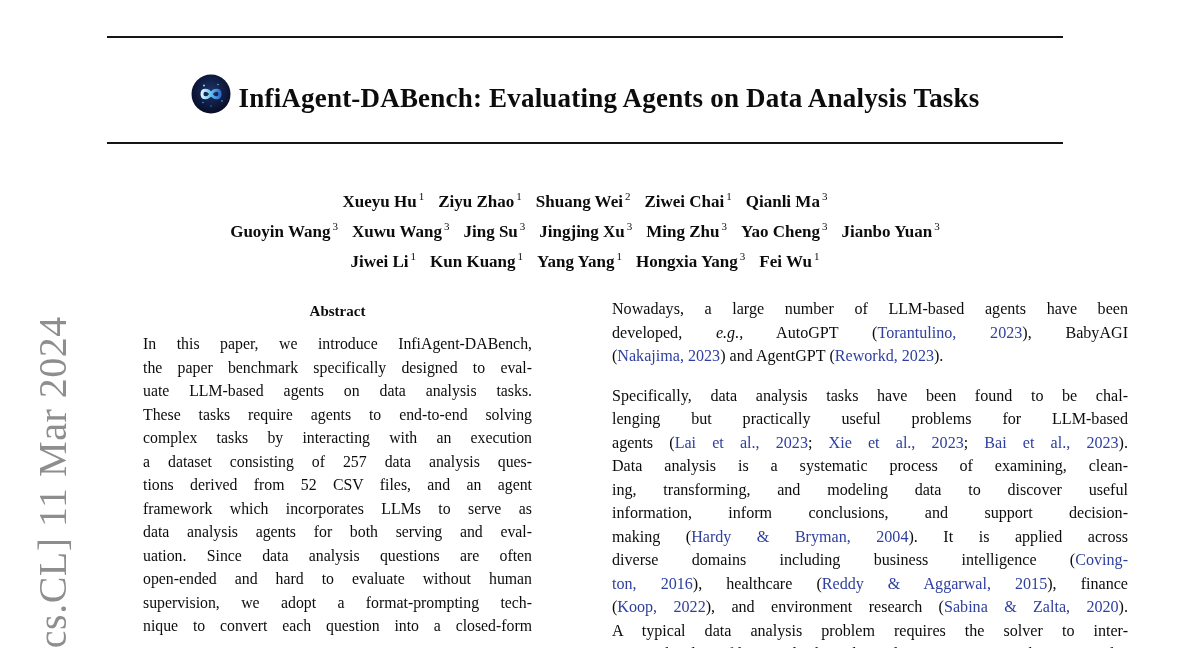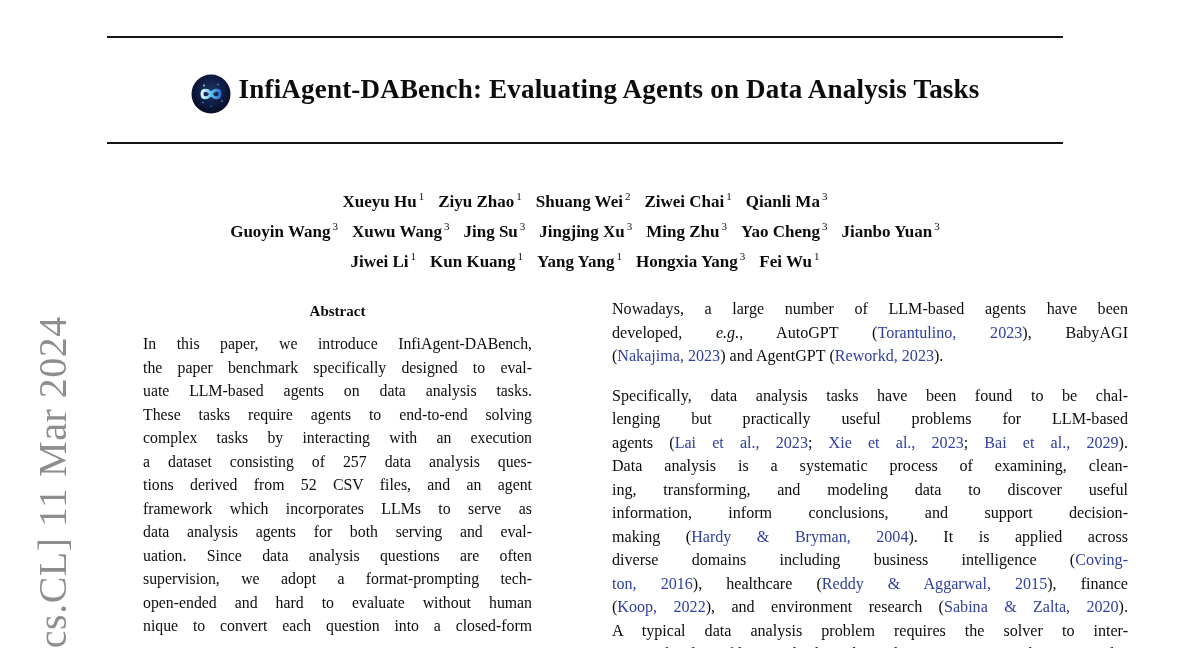--- a/index.html
+++ b/index.html
@@ -10,21 +10,21 @@
   body{
     width:1200px;height:648px;position:relative;overflow:hidden;background:#ffffff;
     color:var(--text);font-family:"Liberation Serif","DejaVu Serif",serif;
   }
   .rule{position:absolute;left:107px;width:956px;height:2px;background:var(--rule);}
   #rule-top{top:36px;}
   #rule-bottom{top:142px;}
 
   .title-row{
     position:absolute;left:107px;top:74px;width:956px;
-    display:flex;align-items:flex-start;justify-content:center;gap:8px;
+    display:flex;align-items:flex-end;justify-content:center;gap:8px;
   }
   .logo{width:40px;height:40px;flex:0 0 auto;}
   h1.paper-title{
     font-size:27px;font-weight:bold;margin:0;white-space:nowrap;letter-spacing:.2px;
   }
 
   .authors{
     position:absolute;left:107px;top:184px;width:956px;text-align:center;
     font-weight:bold;font-size:17px;line-height:24.4px;
   }
@@ -101,36 +101,36 @@
       <div class="tline"><span>In this paper, we introduce </span><span class="sb">InfiAgent-DABench</span><span>,</span></div>
       <div class="tline"><span>the paper benchmark specifically designed to eval-</span></div>
       <div class="tline"><span>uate LLM-based agents on data analysis tasks.</span></div>
       <div class="tline"><span>These tasks require agents to end-to-end solving</span></div>
       <div class="tline"><span>complex tasks by interacting with an execution</span></div>
       <div class="tline"><span>a dataset consisting of 257 data analysis ques-</span></div>
       <div class="tline"><span>tions derived from 52 CSV files, and an agent</span></div>
       <div class="tline"><span>framework which incorporates LLMs to serve as</span></div>
       <div class="tline"><span>data analysis agents for both serving and eval-</span></div>
       <div class="tline"><span>uation.  Since data analysis questions are often</span></div>
+      <div class="tline"><span>open-ended and hard to evaluate without human</span></div>
       <div class="tline"><span>supervision, we adopt a format-prompting tech-</span></div>
-      <div class="tline"><span>open-ended and hard to evaluate without human</span></div>
       <div class="tline"><span>nique to convert each question into a closed-form</span></div>
     </div>
 </div>
 
 <div class="right-col">
   <div class="para">
       <div class="tline"><span>Nowadays, a large number of LLM-based agents have been</span></div>
       <div class="tline"><span>developed, </span><span class="si">e.g.</span><span>, AutoGPT (</span><span class="sc">Torantulino, 2023</span><span>), BabyAGI</span></div>
       <div class="tline tlast"><span>(</span><span class="sc">Nakajima, 2023</span><span>) and AgentGPT (</span><span class="sc">Reworkd, 2023</span><span>).</span></div>
     </div>
   <div class="para">
       <div class="tline"><span>Specifically, data analysis tasks have been found to be chal-</span></div>
       <div class="tline"><span>lenging but practically useful problems for LLM-based</span></div>
-      <div class="tline"><span>agents (</span><span class="sc">Lai et al., 2023</span><span>; </span><span class="sc">Xie et al., 2023</span><span>; </span><span class="sc">Bai et al., 2029</span><span>).</span></div>
+      <div class="tline"><span>agents (</span><span class="sc">Lai et al., 2023</span><span>; </span><span class="sc">Xie et al., 2023</span><span>; </span><span class="sc">Bai et al., 2023</span><span>).</span></div>
       <div class="tline"><span>Data analysis is a systematic process of examining, clean-</span></div>
       <div class="tline"><span>ing, transforming, and modeling data to discover useful</span></div>
       <div class="tline"><span>information, inform conclusions, and support decision-</span></div>
       <div class="tline"><span>making (</span><span class="sc">Hardy &amp; Bryman, 2004</span><span>).  It is applied across</span></div>
       <div class="tline"><span>diverse domains including business intelligence (</span><span class="sc">Coving-</span></div>
       <div class="tline"><span class="sc">ton, 2016</span><span>), healthcare (</span><span class="sc">Reddy &amp; Aggarwal, 2015</span><span>), finance</span></div>
       <div class="tline"><span>(</span><span class="sc">Koop, 2022</span><span>), and environment research (</span><span class="sc">Sabina &amp; Zalta, 2020</span><span>).</span></div>
       <div class="tline"><span>A typical data analysis problem requires the solver to inter-</span></div>
       <div class="tline"><span>act with data files, and through code executors to obtain a solu-</span></div>
     </div>

